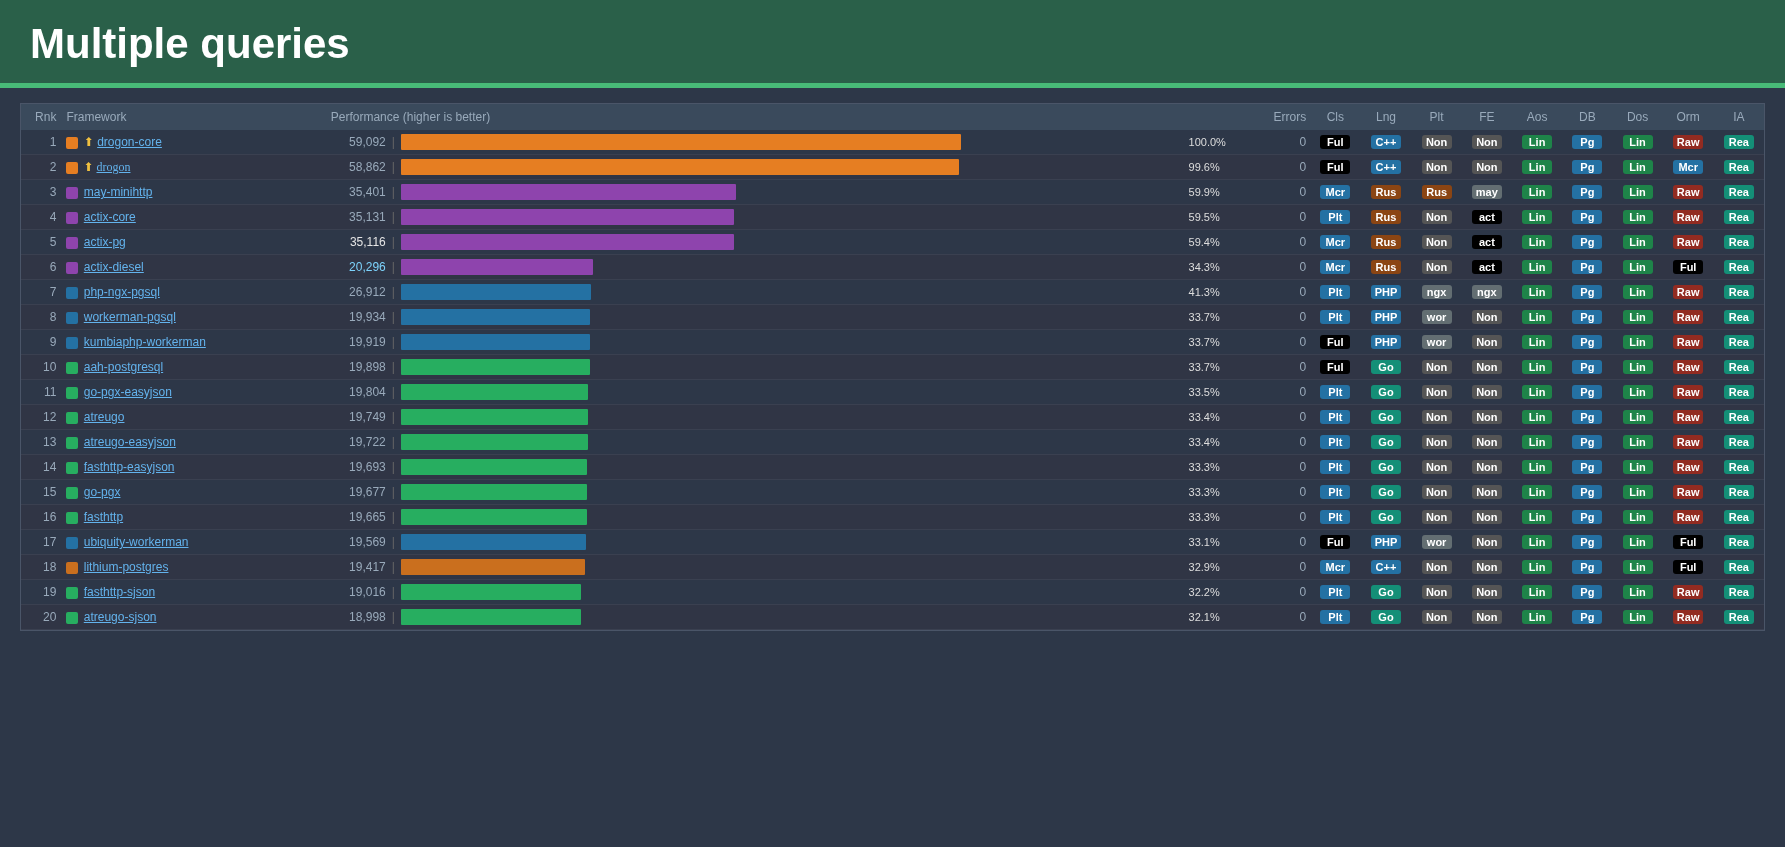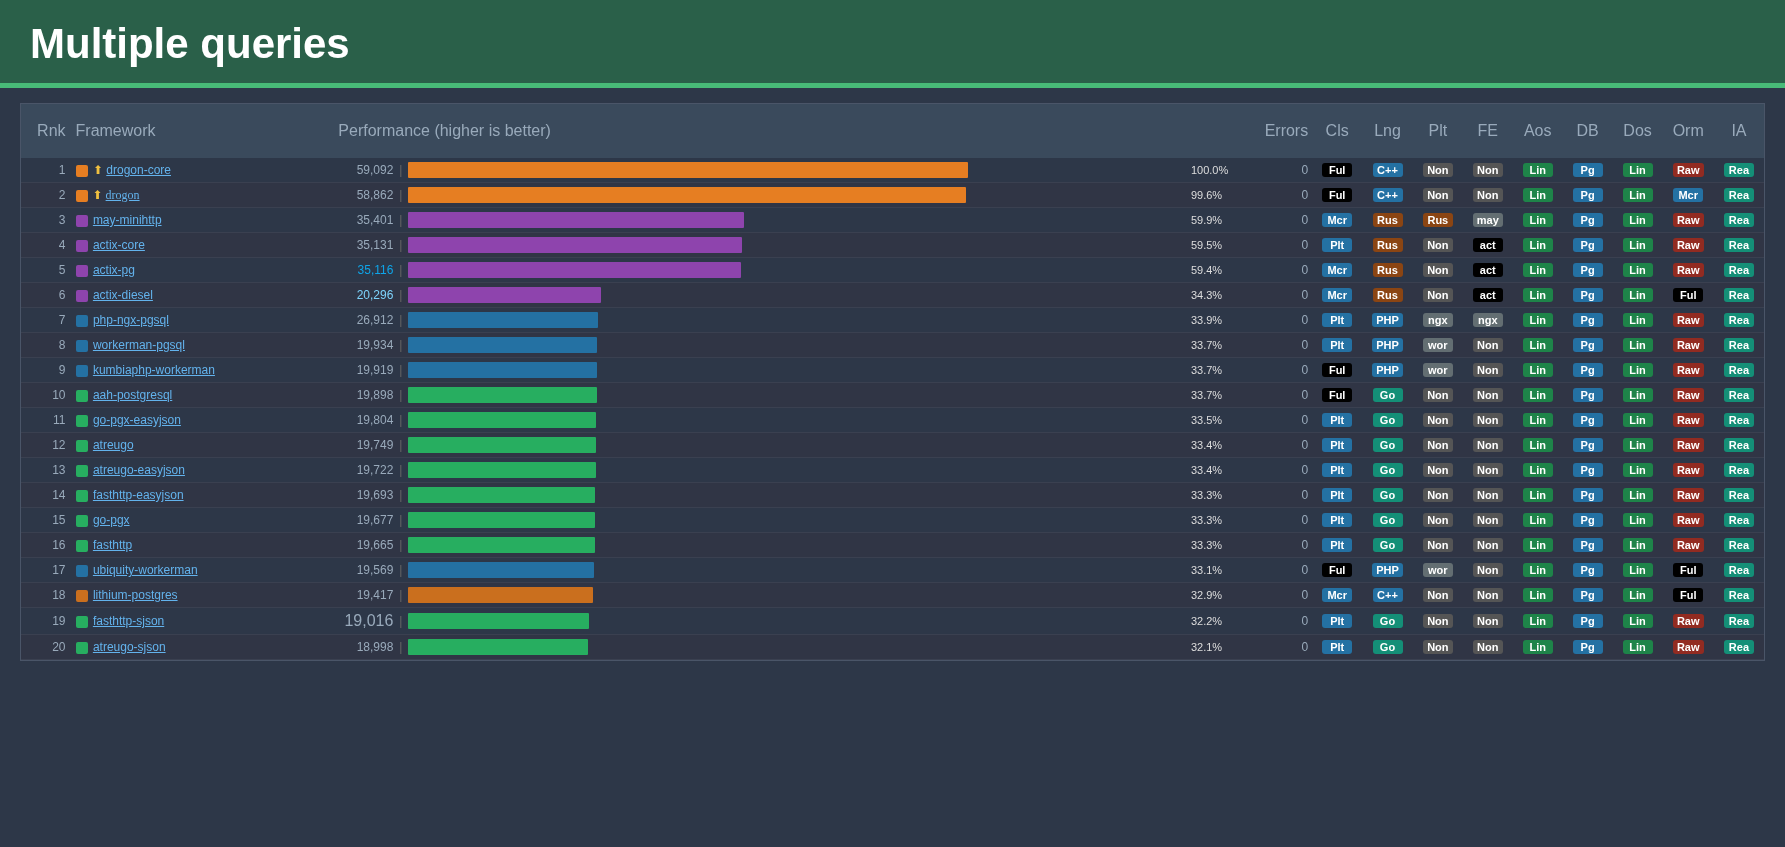--- a/index.html
+++ b/index.html
@@ -39,25 +39,25 @@
       border: 1px solid #4a5568;
     }
     table {
       width: 100%;
       border-collapse: collapse;
     }
     thead tr {
       background: #3a4a5c;
     }
     thead th {
-      padding: 18px 4px;
+      padding: 6px 4px;
       color: #9ab;
       font-weight: normal;
       text-align: left;
-      font-size: 16px;
+      font-size: 12px;
       white-space: nowrap;
     }
     tbody tr {
       border-bottom: 1px solid #3a4050;
     }
     tbody tr:nth-child(odd) { background: #2d3748; }
     tbody tr:nth-child(even) { background: #303545; }
     tbody td {
       padding: 4px 4px;
       white-space: nowrap;
@@ -268,21 +268,21 @@
   </tr>
           <tr>
     <td class="rank">5</td>
     <td style="min-width:180px;">
       <span class="color-dot" style="background:#8e44ad;"></span>
       
       <a class="framework-name">actix-pg</a>
     </td>
     <td>
       <div class="bar-wrapper">
-        <span style="color:#0ea5e9; min-width:55px; text-align:right; font-size:12px;">35,116</span>
+        <span style="color:#e5e5e5; min-width:55px; text-align:right; font-size:12px;">35,116</span>
         <span class="divider-pipe">|</span>
         <div class="bar-bg">
           <div class="bar-fill" style="width:332.64px; background:#8e44ad;"></div>
         </div>
         <span class="bar-pct">59.4%</span>
       </div>
     </td>
     <td class="errors-cell">0</td>
     <td class="col-tag"><span class="tag tag-blue">Mcr</span></td>
     <td class="col-tag"><span class="tag tag-rust">Rus</span></td>
@@ -329,21 +329,21 @@
       
       <a class="framework-name">php-ngx-pgsql</a>
     </td>
     <td>
       <div class="bar-wrapper">
         <span style="color:#9ab; min-width:55px; text-align:right; font-size:12px;">26,912</span>
         <span class="divider-pipe">|</span>
         <div class="bar-bg">
           <div class="bar-fill" style="width:189.83999999999997px; background:#2471a3;"></div>
         </div>
-        <span class="bar-pct">33.9%</span>
+        <span class="bar-pct">41.3%</span>
       </div>
     </td>
     <td class="errors-cell">0</td>
     <td class="col-tag"><span class="tag tag-blue">Plt</span></td>
     <td class="col-tag"><span class="tag tag-blue">PHP</span></td>
     <td class="col-tag"><span class="tag tag-gray">ngx</span></td>
     <td class="col-tag"><span class="tag tag-gray">ngx</span></td>
     <td class="col-tag"><span class="tag tag-green">Lin</span></td>
     <td class="col-tag"><span class="tag tag-blue">Pg</span></td>
     <td class="col-tag"><span class="tag tag-green">Lin</span></td>
@@ -660,21 +660,21 @@
   </tr>
           <tr>
     <td class="rank">19</td>
     <td style="min-width:180px;">
       <span class="color-dot" style="background:#27ae60;"></span>
       
       <a class="framework-name">fasthttp-sjson</a>
     </td>
     <td>
       <div class="bar-wrapper">
-        <span style="color:#9ab; min-width:55px; text-align:right; font-size:16px;">19,016</span>
+        <span style="color:#9ab; min-width:55px; text-align:right; font-size:12px;">19,016</span>
         <span class="divider-pipe">|</span>
         <div class="bar-bg">
           <div class="bar-fill" style="width:180.32px; background:#27ae60;"></div>
         </div>
         <span class="bar-pct">32.2%</span>
       </div>
     </td>
     <td class="errors-cell">0</td>
     <td class="col-tag"><span class="tag tag-blue">Plt</span></td>
     <td class="col-tag"><span class="tag tag-teal">Go</span></td>

